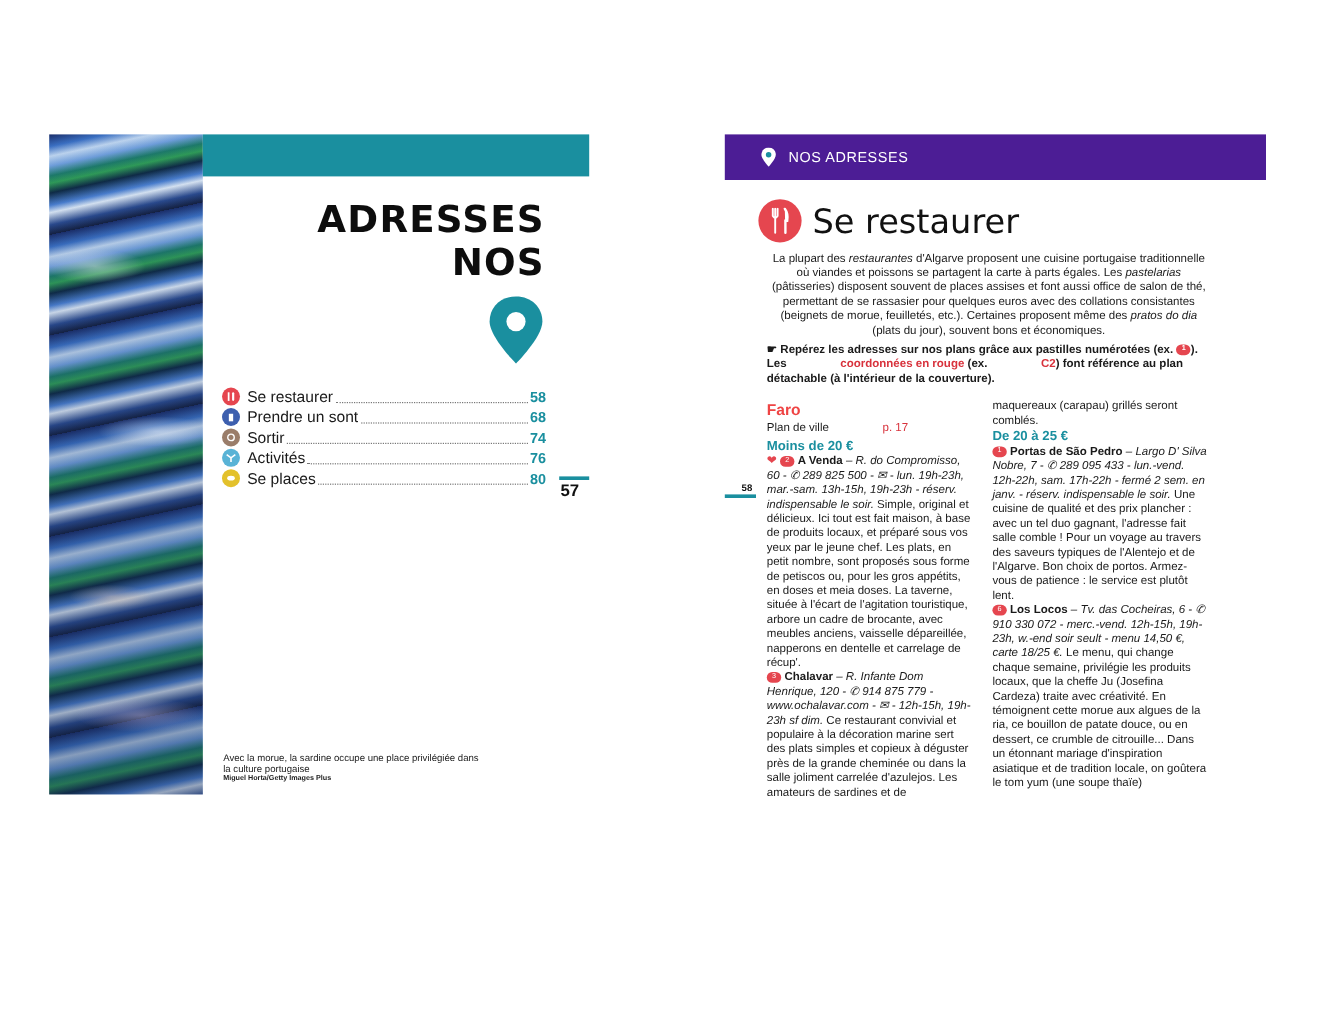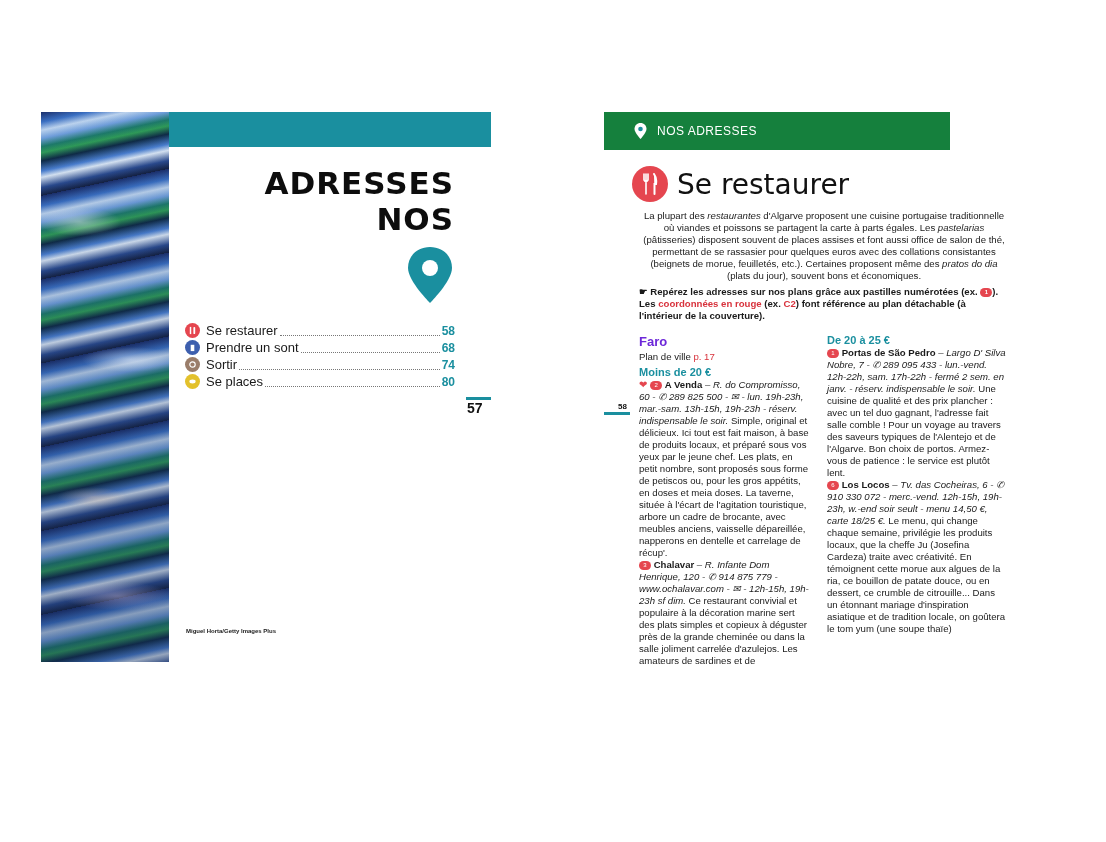--- a/index.html
+++ b/index.html
@@ -58,51 +58,51 @@
   .folio-left-bar {
     position: absolute; left: 466px; top: 397px; width: 25px; height: 3px; background: #1a8f9f;
   }
   .caption {
     position: absolute; left: 186px; top: 627px; width: 220px; font-size: 8px; line-height: 9px; color: #222;
   }
   .credit { font-size: 6px; font-weight: bold; margin-top: 0; }
 
   
   .right-bar {
-    position: absolute; left: 604px; top: 112px; width: 346px; height: 38px;
-    background: #15803d; display: flex; align-items: center; padding-left: 30px;
+    position: absolute; left: 604px; top: 112px; width: 451px; height: 38px;
+    background: #4c1d95; display: flex; align-items: center; padding-left: 30px;
   }
   .right-bar .pin-sm { width: 13px; height: 16px; margin-right: 10px; }
   .right-bar .bar-label { color: #fff; font-size: 12px; letter-spacing: 0.5px; }
 
   .section-head {
     position: absolute; left: 632px; top: 166px; display: flex; align-items: center;
   }
   .section-icon {
     width: 36px; height: 36px; border-radius: 50%; background: #e5464f;
     display: flex; align-items: center; justify-content: center; margin-right: 9px;
   }
   .section-title { font-size: 28px; color: #111; font-family: "DejaVu Sans", sans-serif; }
 
   .intro {
     position: absolute; left: 639px; top: 210px; width: 370px; font-size: 9.6px; line-height: 12px; color: #1a1a1a; text-align: center;
   }
   .note {
     position: absolute; left: 639px; top: 286px; width: 370px; font-size: 9.6px; line-height: 12px; font-weight: bold; color: #1a1a1a;
   }
-  .red { color: #d8323c; }
+  .red { color: #d8323c; margin-left: 42px; }
   .pill {
     display: inline-block; min-width: 12px; height: 9px; border-radius: 5px; background: #e5464f;
     color: #fff; font-size: 6px; line-height: 9px; text-align: center; vertical-align: middle; padding: 0 2px;
   }
 
   .col { position: absolute; font-size: 9.6px; line-height: 12px; color: #1a1a1a; }
   .col-1 { left: 639px; top: 333px; width: 172px; }
   .col-2 { left: 827px; top: 333px; width: 180px; }
-  .city { color: #6d28d9; font-weight: bold; font-size: 13px; line-height: 17px; }
+  .city { color: #ef4444; font-weight: bold; font-size: 13px; line-height: 17px; }
   .plan { font-weight: normal; font-size: 9.6px; line-height: 13px; margin-bottom: 2px; }
   .price { color: #1a8f9f; font-weight: bold; font-size: 11px; line-height: 14px; }
   .entry { cursor: default; }
   .ename { font-weight: bold; }
   .heart { color: #e5464f; font-size: 10px; }
 
   .folio-right {
     position: absolute; left: 618px; top: 402px; font-size: 8px; font-weight: bold; color: #111;
   }
   .folio-right-bar {
@@ -151,35 +151,46 @@
     <span class="toc-icon" style="background:#9a7d6a">
       <svg width="9" height="9" viewBox="0 0 10 10">
           <circle cx="5" cy="5" r="3" fill="none" stroke="#fff" stroke-width="1.3"></circle>
         </svg>
     </span>
     <span class="toc-label">Sortir</span>
     <span class="toc-dots"></span>
     <span class="toc-page">74</span>
   </div>
   <div class="toc-row">
+    <span class="toc-icon" style="background:#59b3d6">
+      <svg width="9" height="9" viewBox="0 0 10 10">
+          <path d="M1 2 L5 5 L9 2 M5 5 L5 9" stroke="#fff" stroke-width="1.5" fill="none"></path>
+        </svg>
+    </span>
+    <span class="toc-label">Activités</span>
+    <span class="toc-dots"></span>
+    <span class="toc-page">76</span>
+  </div>
+  <div class="toc-row">
     <span class="toc-icon" style="background:#e3c12c">
       <svg width="9" height="9" viewBox="0 0 10 10">
           <ellipse cx="5" cy="5" rx="3.5" ry="2.2" fill="#fff"></ellipse>
         </svg>
     </span>
     <span class="toc-label">Se places</span>
     <span class="toc-dots"></span>
     <span class="toc-page">80</span>
   </div>
 </div>
 
 <div class="folio-left">57</div>
 <div class="folio-left-bar"></div>
 
 <div class="caption">
+  <div>Avec la morue, la sardine occupe une place privilégiée dans la culture portugaise</div>
   <div class="credit">Miguel Horta/Getty Images Plus</div>
 </div>
 
 <div class="right-bar">
   <svg class="pin-sm" viewBox="0 0 13 16">
     <path d="M6.5 0 C3 0 0.5 2.6 0.5 6 C0.5 9.5 6.5 16 6.5 16 C6.5 16 12.5 9.5 12.5 6 C12.5 2.6 10 0 6.5 0 Z" fill="#fff"></path>
     <circle cx="6.5" cy="6" r="2.3" fill="#1a8f9f"></circle>
   </svg>
   <span class="bar-label">NOS ADRESSES</span>
 </div>
@@ -215,20 +226,21 @@
     <span class="pill">2</span>
     <span class="ename">A Venda</span><i> – R. do Compromisso, 60 - ✆ 289 825 500 - ✉ - lun. 19h-23h, mar.-sam. 13h-15h, 19h-23h - réserv. indispensable le soir.</i><span> Simple, original et délicieux. Ici tout est fait maison, à base de produits locaux, et préparé sous vos yeux par le jeune chef. Les plats, en petit nombre, sont proposés sous forme de petiscos ou, pour les gros appétits, en doses et meia doses. La taverne, située à l'écart de l'agitation touristique, arbore un cadre de brocante, avec meubles anciens, vaisselle dépareillée, napperons en dentelle et carrelage de récup'.</span>
   </div>
   <div class="entry">
     <span class="pill">3</span>
     <span class="ename">Chalavar</span><i> – R. Infante Dom Henrique, 120 - ✆ 914 875 779 - www.ochalavar.com - ✉ - 12h-15h, 19h-23h sf dim.</i><span> Ce restaurant convivial et populaire à la décoration marine sert des plats simples et copieux à déguster près de la grande cheminée ou dans la salle joliment carrelée d'azulejos. Les amateurs de sardines et de</span>
   </div>
 </div>
 
 <div class="col col-2">
+  <div class="entry">maquereaux (carapau) grillés seront comblés.</div>
   <div class="price">De 20 à 25 €</div>
   <div class="entry">
     <span class="pill">1</span>
     <span class="ename">Portas de São Pedro</span><i> – Largo D' Silva Nobre, 7 - ✆ 289 095 433 - lun.-vend. 12h-22h, sam. 17h-22h - fermé 2 sem. en janv. - réserv. indispensable le soir.</i><span> Une cuisine de qualité et des prix plancher : avec un tel duo gagnant, l'adresse fait salle comble ! Pour un voyage au travers des saveurs typiques de l'Alentejo et de l'Algarve. Bon choix de portos. Armez-vous de patience : le service est plutôt lent.</span>
   </div>
   <div class="entry">
     <span class="pill">6</span>
     <span class="ename">Los Locos</span><i> – Tv. das Cocheiras, 6 - ✆ 910 330 072 - merc.-vend. 12h-15h, 19h-23h, w.-end soir seult - menu 14,50 €, carte 18/25 €.</i><span> Le menu, qui change chaque semaine, privilégie les produits locaux, que la cheffe Ju (Josefina Cardeza) traite avec créativité. En témoignent cette morue aux algues de la ria, ce bouillon de patate douce, ou en dessert, ce crumble de citrouille... Dans un étonnant mariage d'inspiration asiatique et de tradition locale, on goûtera le tom yum (une soupe thaïe)</span>
   </div>
 </div>

